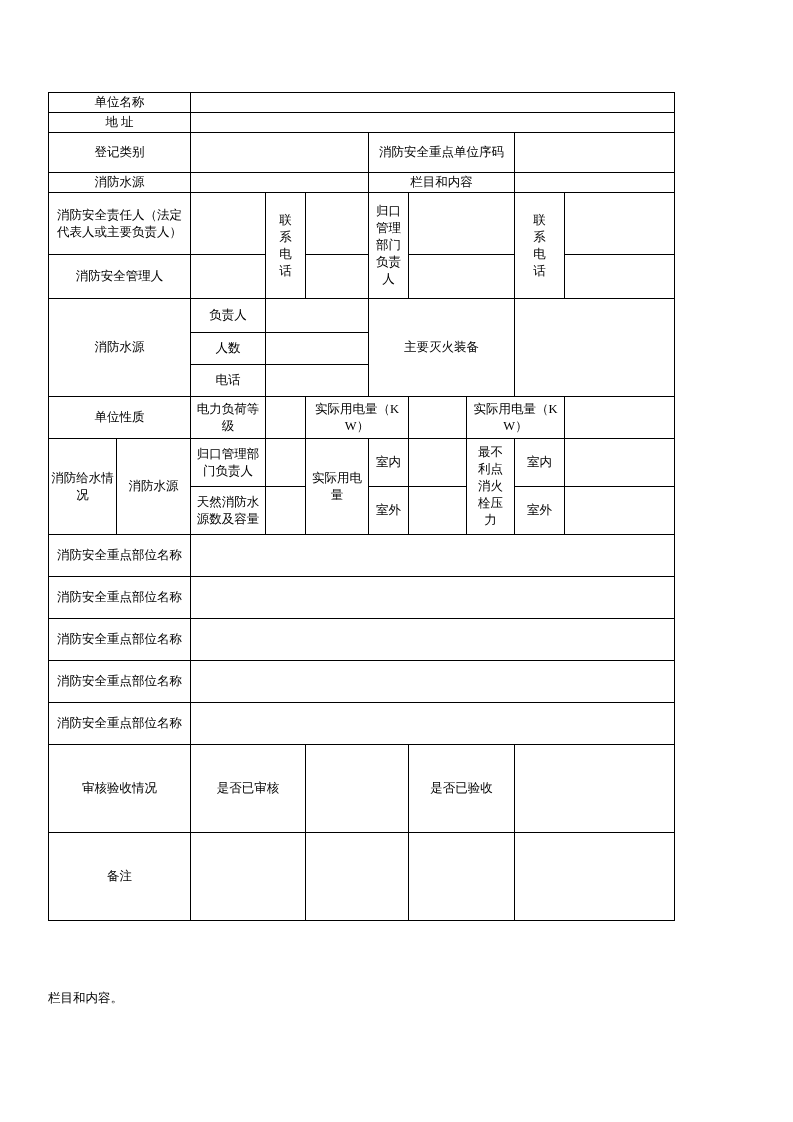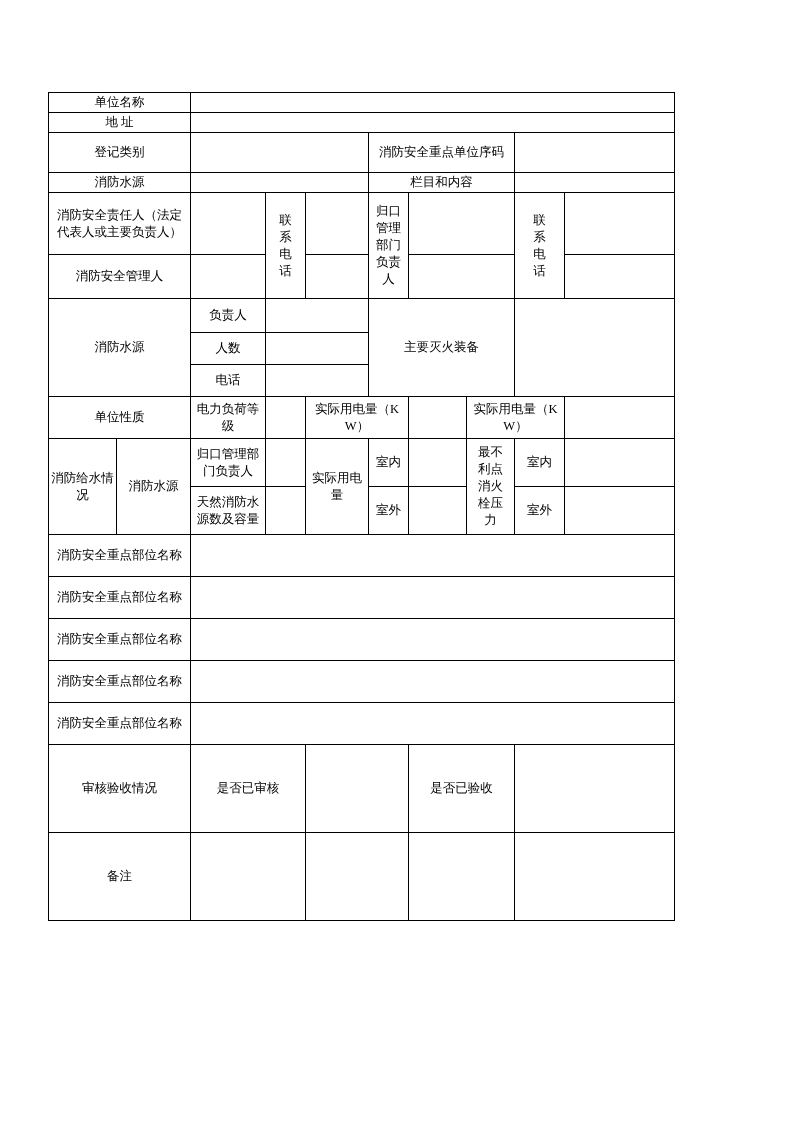--- a/index.html
+++ b/index.html
@@ -248,15 +248,16 @@
         <td colspan="2" class="blank"></td>
         <td colspan="2" class="blank"></td>
         <td colspan="2" class="blank"></td>
         <td colspan="3" class="blank"></td>
       </tr>
 
     </tbody>
   </table>
 
   <div class="note">
+    <span class="nline">栏目和内容。</span>
   </div>
 
 </div>
 
 </body></html>

